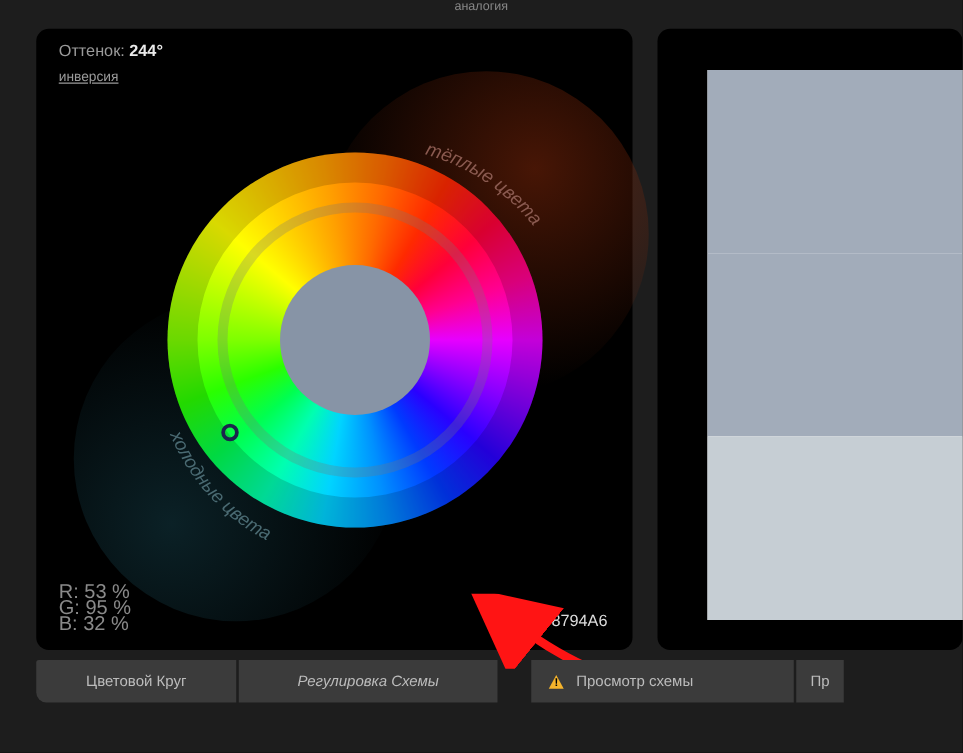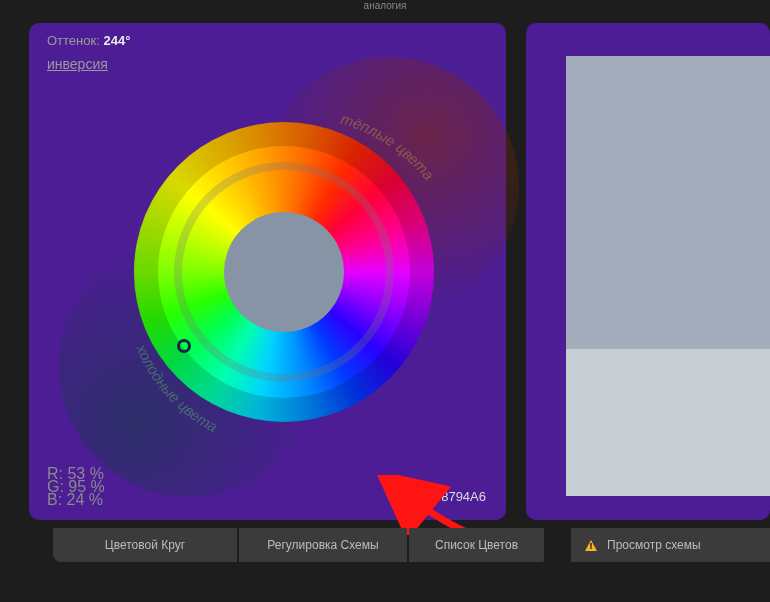--- a/index.html
+++ b/index.html
@@ -1,24 +1,24 @@
 <!DOCTYPE html>
 <html><head>
 <meta charset="utf-8">
 <style>
   html,body{margin:0;padding:0;width:770px;height:602px;background:#1d1d1d;font-family:Arial,Helvetica,sans-serif;overflow:hidden;color:#999;}
   .page{position:relative;width:770px;height:602px;}
   .top-tab{position:absolute;left:0;right:0;top:0;height:22px;text-align:center;color:#888;font-size:10px;line-height:12px;}
-  .card{position:absolute;background:#4c1d95;border-radius:10px;}
+  .card{position:absolute;background:#000000;border-radius:10px;}
   .card-left{left:29px;top:23px;width:477px;height:497px;}
   .card-right{left:526px;top:23px;width:244px;height:497px;}
   
   .hue-row{position:absolute;left:18px;top:10px;color:#9a9a9a;font-size:13px;}
   .hue-row b{color:#eaeaea;font-weight:bold;}
-  .inv{position:absolute;left:18px;top:33px;font-size:14px;color:#9a9a9a;text-decoration:underline;cursor:pointer;}
+  .inv{position:absolute;left:18px;top:33px;font-size:11px;color:#9a9a9a;text-decoration:underline;cursor:pointer;}
   .rgb-block{position:absolute;left:18px;top:444px;font-size:16px;line-height:13px;color:#8a8a8a;}
   .rgb-hex{position:absolute;right:20px;bottom:16px;font-size:13px;color:#9a9a9a;}
   .rgb-hex b{color:#dcdcdc;font-weight:normal;}
   
   .wheel-wrap{position:absolute;left:50px;top:44px;width:410px;height:410px;}
   .warm-glow{position:absolute;left:180px;top:-10px;width:260px;height:260px;border-radius:50%;
     background:radial-gradient(circle at 65% 30%, rgba(130,40,10,0.55), rgba(130,40,10,0) 70%);}
   .cold-glow{position:absolute;left:-20px;top:170px;width:260px;height:260px;border-radius:50%;
     background:radial-gradient(circle at 30% 70%, rgba(20,60,70,0.55), rgba(20,60,70,0) 70%);}
   .wheel{position:absolute;left:55px;top:55px;width:300px;height:300px;border-radius:50%;
@@ -30,22 +30,22 @@
   .ring-mid{position:absolute;left:95px;top:95px;width:220px;height:220px;border-radius:50%;border:8px solid rgba(120,120,120,0.28);box-sizing:border-box;}
   .hub{position:absolute;left:145px;top:145px;width:120px;height:120px;border-radius:50%;background:#8794A6;}
   .marker{position:absolute;width:14px;height:14px;border-radius:50%;border:3px solid #1b264d;background:rgba(255,255,255,0);left:98px;top:272px;box-sizing:border-box;}
   
   .rim-shade{position:absolute;left:55px;top:55px;width:300px;height:300px;border-radius:50%;box-shadow:inset 0 0 0 24px rgba(0,0,0,0.15);}
   
   .arrow{position:absolute;left:344px;top:452px;width:100px;height:60px;pointer-events:none;}
   
   .tabs{position:absolute;left:29px;top:528px;height:34px;display:flex;gap:2px;}
   .tab{background:#3b3b3b;color:#bcbcbc;font-size:12px;display:flex;align-items:center;justify-content:center;cursor:pointer;}
-  .tab.t1{width:184px;border-bottom-left-radius:8px;border-top-left-radius:2px;margin-left:24px;}
-  .tab.t2{width:168px;}
+  .tab.t1{width:160px;border-bottom-left-radius:8px;border-top-left-radius:2px;}
+  .tab.t2{width:207px;font-style:italic;}
   .tab.t3{width:135px;border-bottom-right-radius:2px;}
   .gap{width:23px;}
   .tab.t4{width:200px;padding-left:10px;justify-content:flex-start;gap:10px;}
   .tab.t5{width:38px;border-bottom-right-radius:0;}
   .warn{width:0;height:0;border-left:6px solid transparent;border-right:6px solid transparent;border-bottom:11px solid #f6b42c;position:relative;margin-left:4px;}
   .warn::after{content:"!";position:absolute;left:-2px;top:1px;font-size:9px;font-weight:bold;color:#000;width:4px;text-align:center;}
   
   .swatches{position:absolute;left:40px;top:33px;width:210px;height:440px;background:#fff;display:flex;flex-direction:column;}
   .sw{flex:1;}
 </style>
@@ -86,21 +86,21 @@
       <div class="wheel"></div>
       <div class="rim-shade"></div>
       <div class="ring-mid"></div>
       <div class="hub" style="background: rgb(135, 148, 166);"></div>
       <div class="marker"></div>
     </div>
 
     <div class="rgb-block">
       <div>R: 53 %</div>
       <div>G: 95 %</div>
-      <div>B: 24 %</div>
+      <div>B: 32 %</div>
     </div>
 
     <div class="rgb-hex">
       <span>RGB:</span>
       <b>8794A6</b>
     </div>
 
     <svg class="arrow" viewBox="0 0 100 60">
       <defs>
           <marker id="ah" markerWidth="10" markerHeight="10" refX="7" refY="5" orient="auto">
@@ -119,23 +119,20 @@
     </div>
   </div>
 
   <div class="tabs">
     <div class="tab t1">
         <span>Цветовой Круг</span>
       </div>
     <div class="tab t2">
         <span>Регулировка Схемы</span>
       </div>
-    <div class="tab t3">
-        <span>Список Цветов</span>
-      </div>
     <div class="gap"></div>
     <div class="tab t4">
       <span class="warn"></span>
       <span>Просмотр схемы</span>
     </div>
     <div class="tab t5">
         <span>Пр</span>
       </div>
   </div>
 

